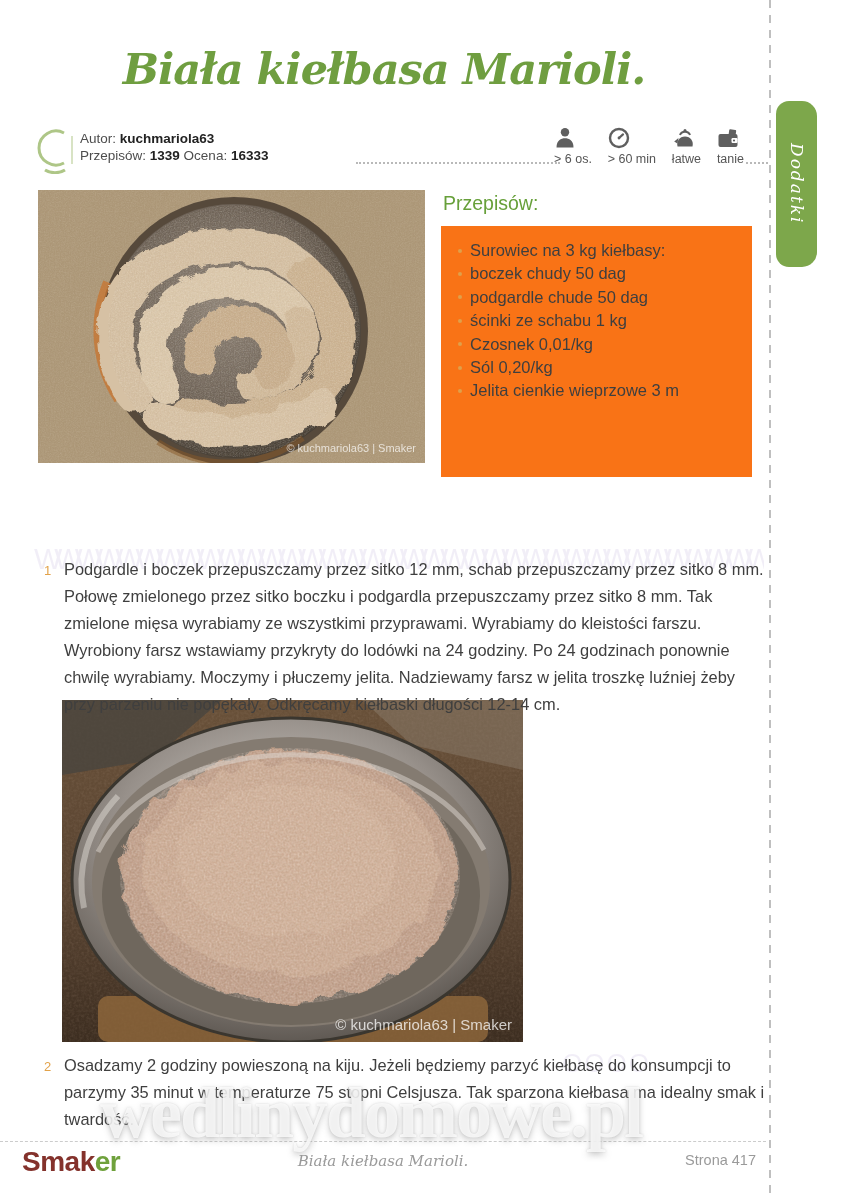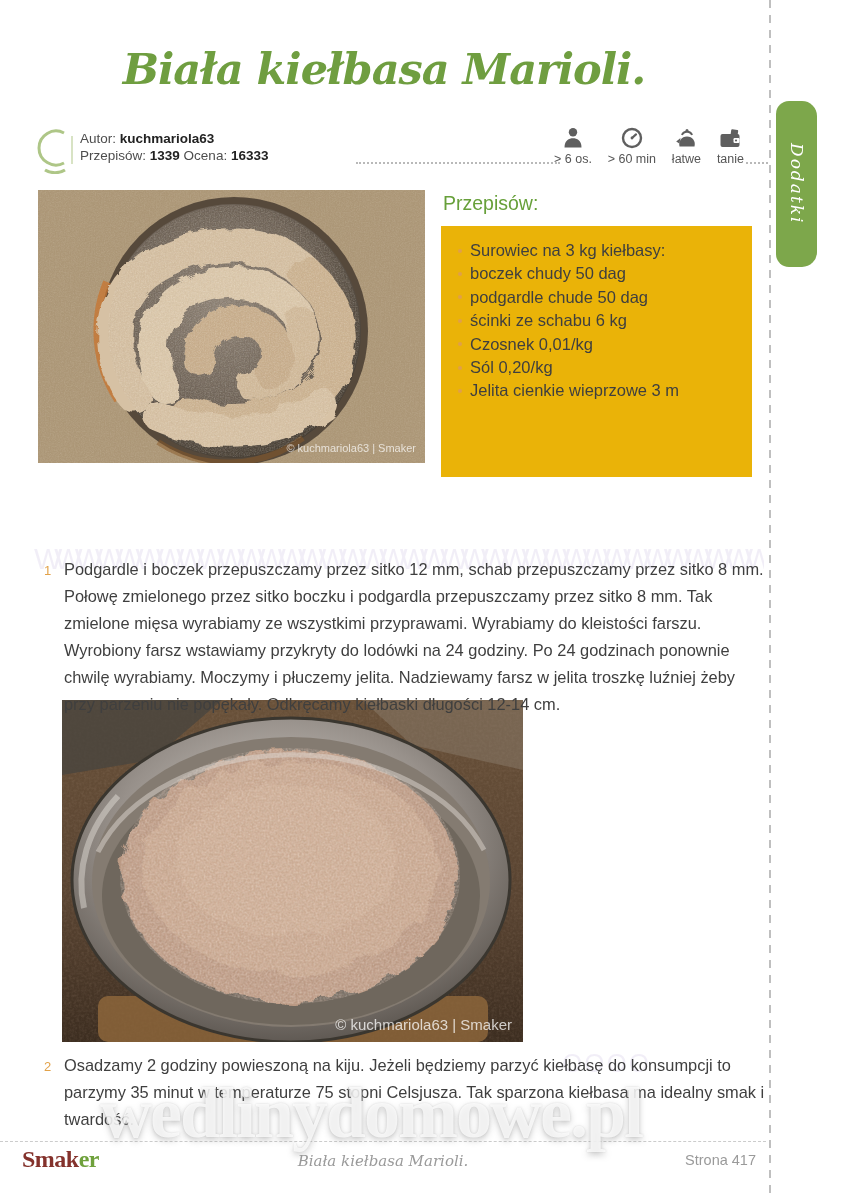--- a/index.html
+++ b/index.html
@@ -13,31 +13,31 @@
     position:absolute;left:0;top:44px;width:768px;text-align:center;
     font-family:"DejaVu Serif","Liberation Serif",serif;font-style:italic;
     font-size:43px;font-weight:bold;color:#6f9e40;letter-spacing:-1px;z-index:2;
   }
   .avatar{position:absolute;left:32px;top:126px;z-index:2;}
   .author-block{position:absolute;left:80px;top:130px;z-index:2;font-size:13.5px;line-height:17px;color:#4d4d4d;}
   .author-block b{color:#222;}
   .dots1{position:absolute;left:356px;top:146px;width:204px;height:16px;border-bottom:2px dotted #b9b9b9;z-index:1;}
   .dots2{position:absolute;left:746px;top:146px;width:22px;height:16px;border-bottom:2px dotted #b9b9b9;z-index:1;}
   .meta-row{position:absolute;left:554px;top:127px;width:190px;display:flex;justify-content:space-between;z-index:2;}
-  .meta-item{display:flex;flex-direction:column;align-items:center;gap:3px;}
+  .meta-item{display:flex;flex-direction:column;gap:3px;}
   .meta-item .lbl{font-size:12.5px;color:#555;white-space:nowrap;}
   .meta-item svg{display:block;}
   
   .photo1{position:absolute;left:38px;top:190px;z-index:1;}
   .photo2{position:absolute;left:62px;top:700px;z-index:1;}
   
   .ing-heading{position:absolute;left:443px;top:192px;font-size:19.5px;color:#67a03a;z-index:2;}
   .ing-box{
     position:absolute;left:441px;top:226px;width:311px;height:251px;
-    background:#eab308;z-index:2;box-sizing:border-box;padding:13px 10px 0 17px;
+    background:#f97316;z-index:2;box-sizing:border-box;padding:13px 10px 0 17px;
   }
   .ing-box ul{margin:0;padding:0;list-style:none;}
   .ing-box li{font-size:16.5px;line-height:23.4px;color:#3f3f3f;white-space:nowrap;}
   .bullet{display:inline-block;width:4px;height:4px;border-radius:50%;background:#e0a04a;vertical-align:middle;margin-right:8px;margin-top:-2px;}
   
   .prep-heading{position:absolute;left:40px;top:518px;font-size:19.5px;color:#67a03a;z-index:2;}
   .step{position:absolute;left:64px;width:702px;font-size:16.4px;line-height:27px;color:#3f3f3f;z-index:3;}
   .step1{top:556px;}
   .step2{top:1052px;}
   .step-num{position:absolute;left:-20px;top:1px;font-size:13px;color:#e2a24a;}
@@ -48,21 +48,21 @@
   
   .wm-big{
     position:absolute;left:100px;top:1072px;z-index:6;white-space:nowrap;
     font-family:Liberation Serif, serif;font-weight:bold;
     font-size:72px;letter-spacing:-2px;color:rgba(255,255,255,0.78);
     text-shadow:0 3px 6px rgba(140,140,140,0.45), 0 0 2px rgba(160,160,160,0.35);
   }
   
   .footer-line{position:absolute;left:0;top:1141px;width:766px;border-top:1px dashed #cccccc;z-index:2;}
   .footer-logo{position:absolute;left:22px;top:1146px;z-index:3;
-    font-family:Liberation Serif, serif;font-weight:bold;font-size:24px;letter-spacing:-0.5px;}
+    font-family:Liberation Sans, sans-serif;font-weight:bold;font-size:28px;letter-spacing:-0.5px;}
   .footer-logo .lg1{color:#84322c;}
   .footer-logo .lg2{color:#6fa13c;}
   .footer-center{position:absolute;left:0;top:1152px;width:766px;text-align:center;z-index:3;
     font-family:"DejaVu Serif","Liberation Serif",serif;font-style:italic;font-size:15px;color:#9a9a9a;}
   .footer-page{position:absolute;right:92px;top:1152px;z-index:3;font-size:14.5px;color:#9a9a9a;}
   
   .vline{position:absolute;left:769px;top:0;width:2px;height:1200px;z-index:1;
     background:repeating-linear-gradient(to bottom,#bfbfbf 0 8px,transparent 8px 15px);}
   .side-tab{
     position:absolute;left:776px;top:101px;width:41px;height:166px;background:#7da74b;
@@ -182,21 +182,21 @@
     <rect width="387" height="273" filter="url(#p1gd)" opacity="0.22" clip-path="url(#p1clip)"></rect>
     <text x="378" y="262" text-anchor="end" font-size="11" fill="#ffffff" opacity="0.7">© kuchmariola63 | Smaker</text>
   </svg>
 
   <div class="ing-heading">Przepisów:</div>
   <div class="ing-box">
     <ul>
       <li><span class="bullet"></span><span>Surowiec na 3 kg kiełbasy:</span></li>
       <li><span class="bullet"></span><span>boczek chudy 50 dag</span></li>
       <li><span class="bullet"></span><span>podgardle chude 50 dag</span></li>
-      <li><span class="bullet"></span><span>ścinki ze schabu 6 kg</span></li>
+      <li><span class="bullet"></span><span>ścinki ze schabu 1 kg</span></li>
       <li><span class="bullet"></span><span>Czosnek 0,01/kg</span></li>
       <li><span class="bullet"></span><span>Sól 0,20/kg</span></li>
       <li><span class="bullet"></span><span>Jelita cienkie wieprzowe 3 m</span></li>
     </ul>
   </div>
 
 
   <div class="step step1">
     <span class="step-num">1</span>
     <span>Podgardle i boczek przepuszczamy przez sitko 12 mm, schab przepuszczamy przez sitko 8 mm. Połowę zmielonego przez sitko boczku i podgardla przepuszczamy przez sitko 8 mm. Tak zmielone mięsa wyrabiamy ze wszystkimi przyprawami. Wyrabiamy do kleistości farszu. Wyrobiony farsz wstawiamy przykryty do lodówki na 24 godziny. Po 24 godzinach ponownie chwilę wyrabiamy. Moczymy i płuczemy jelita. Nadziewamy farsz w jelita troszkę luźniej żeby przy parzeniu nie popękały. Odkręcamy kiełbaski długości 12-14 cm.</span>

